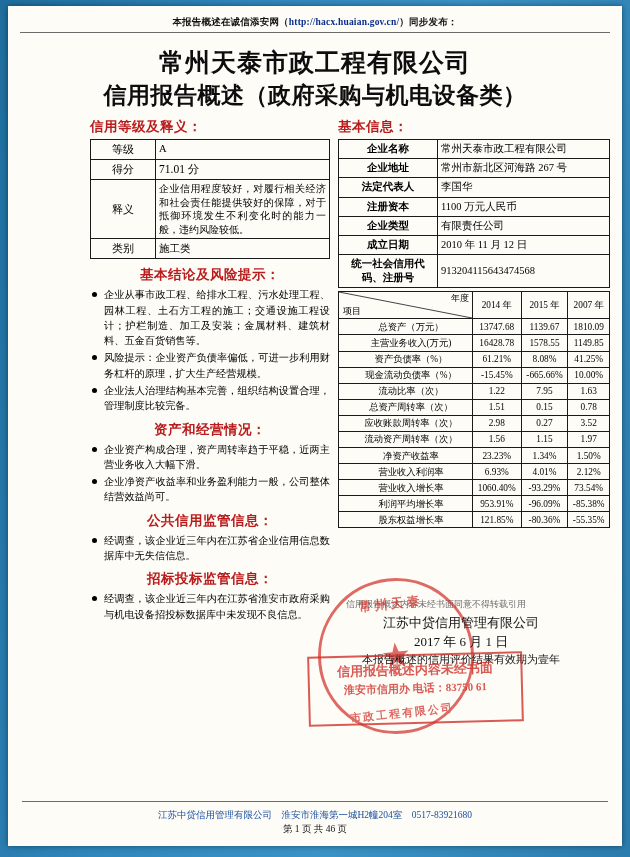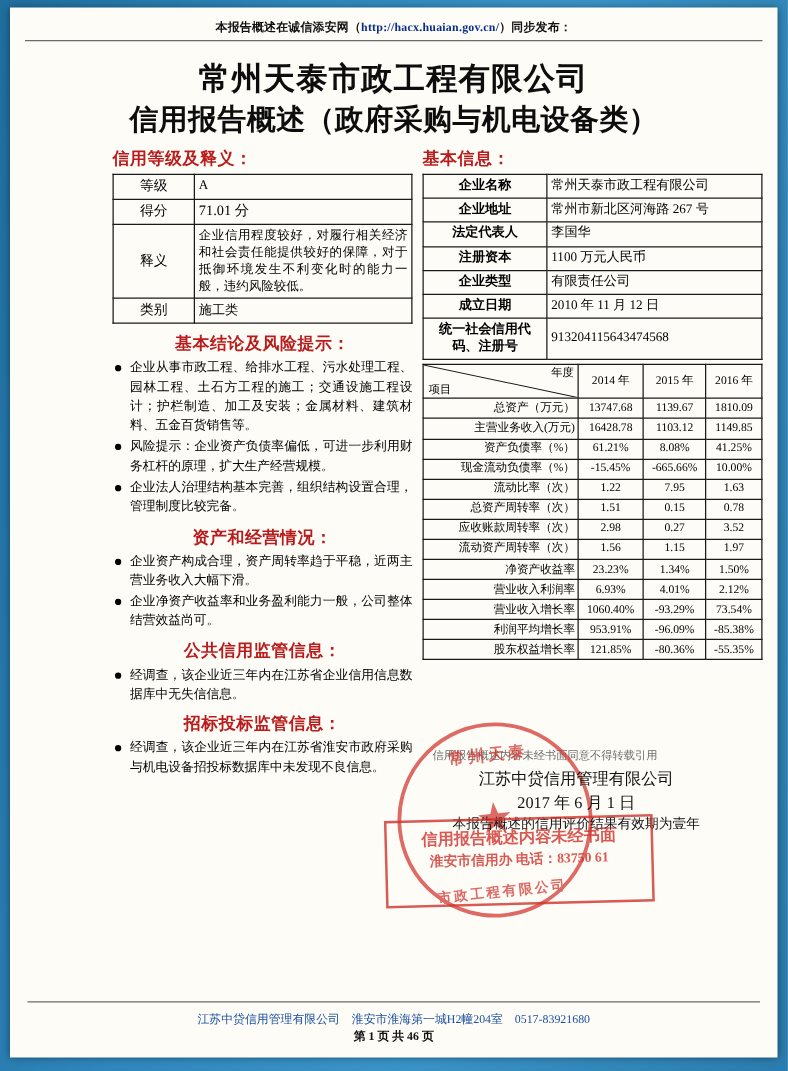--- a/index.html
+++ b/index.html
@@ -151,22 +151,22 @@
   }
   table.fin td, table.fin th {
     border: 1px solid #1a1a1a;
     padding: 1.5px 2px;
     text-align: center;
     color: #000;
     font-weight: normal;
     line-height: 1.3;
   }
   table.fin td.item {
-    text-align: right;
-    padding-left: 3px;
+    text-align: center;
+    padding-left: 13px;
     width: 118px;
   }
   .corner-cell {
     position: relative;
     height: 26px;
     padding: 0 !important;
   }
   .corner-cell .diag {
     position: absolute;
     left: 0; top: 0; width: 100%; height: 100%;
@@ -265,21 +265,20 @@
     font-size: 9.5px;
     color: #1b4fa0;
   }
   .pageno {
     position: absolute;
     left: 0; right: 0;
     bottom: 10px;
     text-align: center;
     font-size: 9.5px;
     color: #111;
-    font-weight: bold;
   }
 </style>
 </head>
 <body>
 
 <div class="scan-bg"></div>
 
 <div class="page">
  <div class="page-inner">
 
@@ -386,34 +385,34 @@
         <tr>
           <td class="corner-cell">
             <svg class="diag" viewBox="0 0 100 26" preserveAspectRatio="none">
               <line x1="0" y1="0" x2="100" y2="26" stroke="#1a1a1a" stroke-width="0.7"></line>
             </svg>
             <span class="yr">年度</span>
             <span class="it">项目</span>
           </td>
           <td>2014 年</td>
           <td>2015 年</td>
-          <td>2016 年</td>
+          <td>2007 年</td>
         </tr>
       </thead>
       <tbody>
             <tr>
               <td class="item">总资产（万元）</td>
               <td>13747.68</td>
               <td>1139.67</td>
               <td>1810.09</td>
             </tr>
             <tr>
               <td class="item">主营业务收入(万元)</td>
               <td>16428.78</td>
-              <td>1103.12</td>
+              <td>1578.55</td>
               <td>1149.85</td>
             </tr>
             <tr>
               <td class="item">资产负债率（%）</td>
               <td>61.21%</td>
               <td>8.08%</td>
               <td>41.25%</td>
             </tr>
             <tr>
               <td class="item">现金流动负债率（%）</td>

